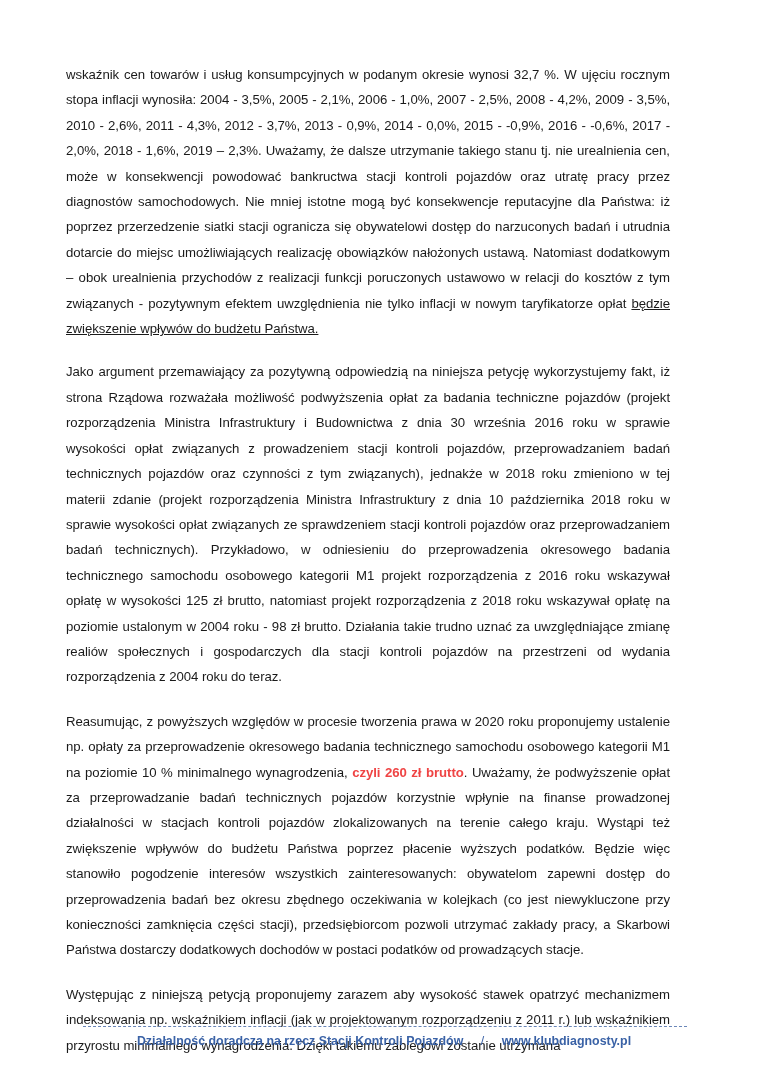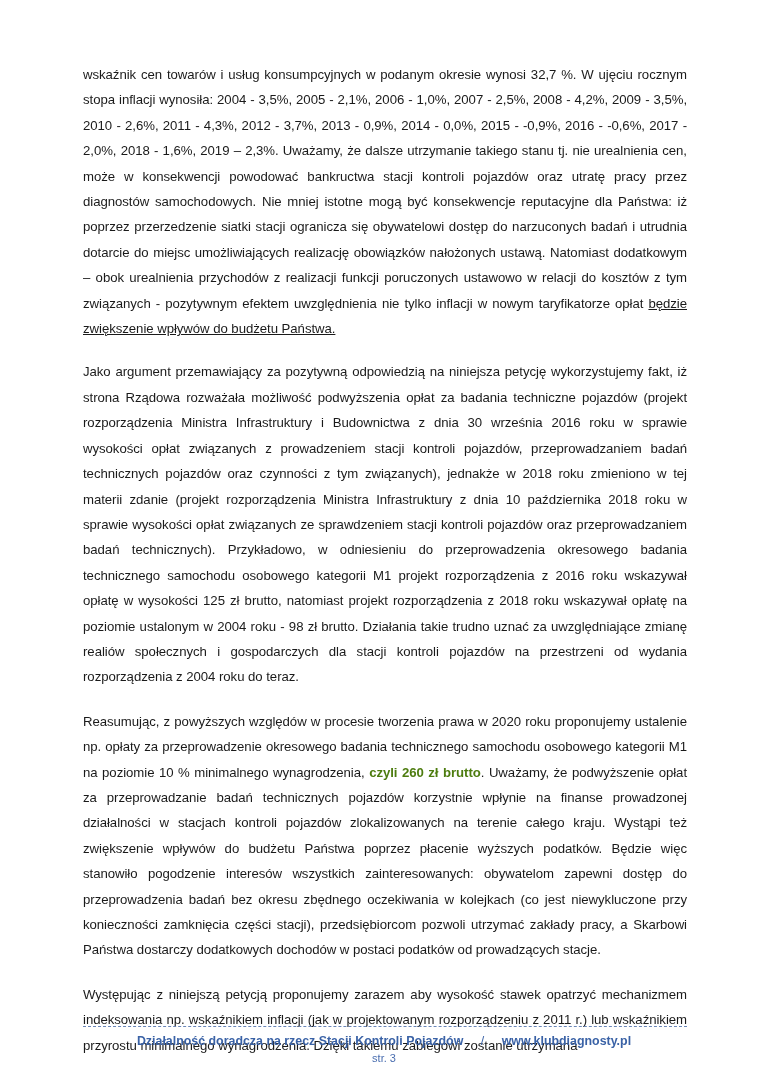--- a/index.html
+++ b/index.html
@@ -1,23 +1,23 @@
 <!DOCTYPE html>
 <html><head>
 <meta charset="utf-8">
 <style>
   html, body { margin: 0; padding: 0; background: #ffffff; }
   body { width: 768px; height: 1086px; position: relative; overflow: hidden;
          font-family: "Liberation Sans", sans-serif; color: #1a1a1a; }
-  .page { position: absolute; left: 83px; top: 62px; width: 604px; }
+  .page { position: absolute; left: 66px; top: 62px; width: 604px; }
   .para { margin: 0 0 19px 0; font-size: 13.2px; line-height: 25.4px;
           text-align: justify; text-align-last: left; letter-spacing: -0.05px; }
   .para1 { margin-bottom: 18px; }
   .underline { text-decoration: underline; }
-  .highlight { color: #4d7c0f; font-weight: bold; }
+  .highlight { color: #ef4444; font-weight: bold; }
   .footer-rule { position: absolute; left: 83px; top: 1026px; width: 604px;
                  border-top: 1px dashed #6a86b8; height: 0; }
   .footer { position: absolute; left: 0; top: 1033px; width: 768px; text-align: center;
             color: #3a62a6; font-size: 12.4px; line-height: 17px; }
   .footer .line1 { font-weight: bold; }
   .footer .sep { display: inline-block; margin: 0 14px; font-weight: normal; }
   .footer .line2 { font-size: 11px; color: #4a6eb0; }
 </style>
 </head>
 <body>
@@ -33,14 +33,13 @@
 </div>
 
 <div class="footer-rule"></div>
 
 <div class="footer">
   <div class="line1">
     <span>Działalność doradcza na rzecz Stacji Kontroli Pojazdów</span>
     <span class="sep">/</span>
     <span>www.klubdiagnosty.pl</span>
   </div>
-  <div class="line2">str. 3</div>
 </div>
 
 </body></html>

